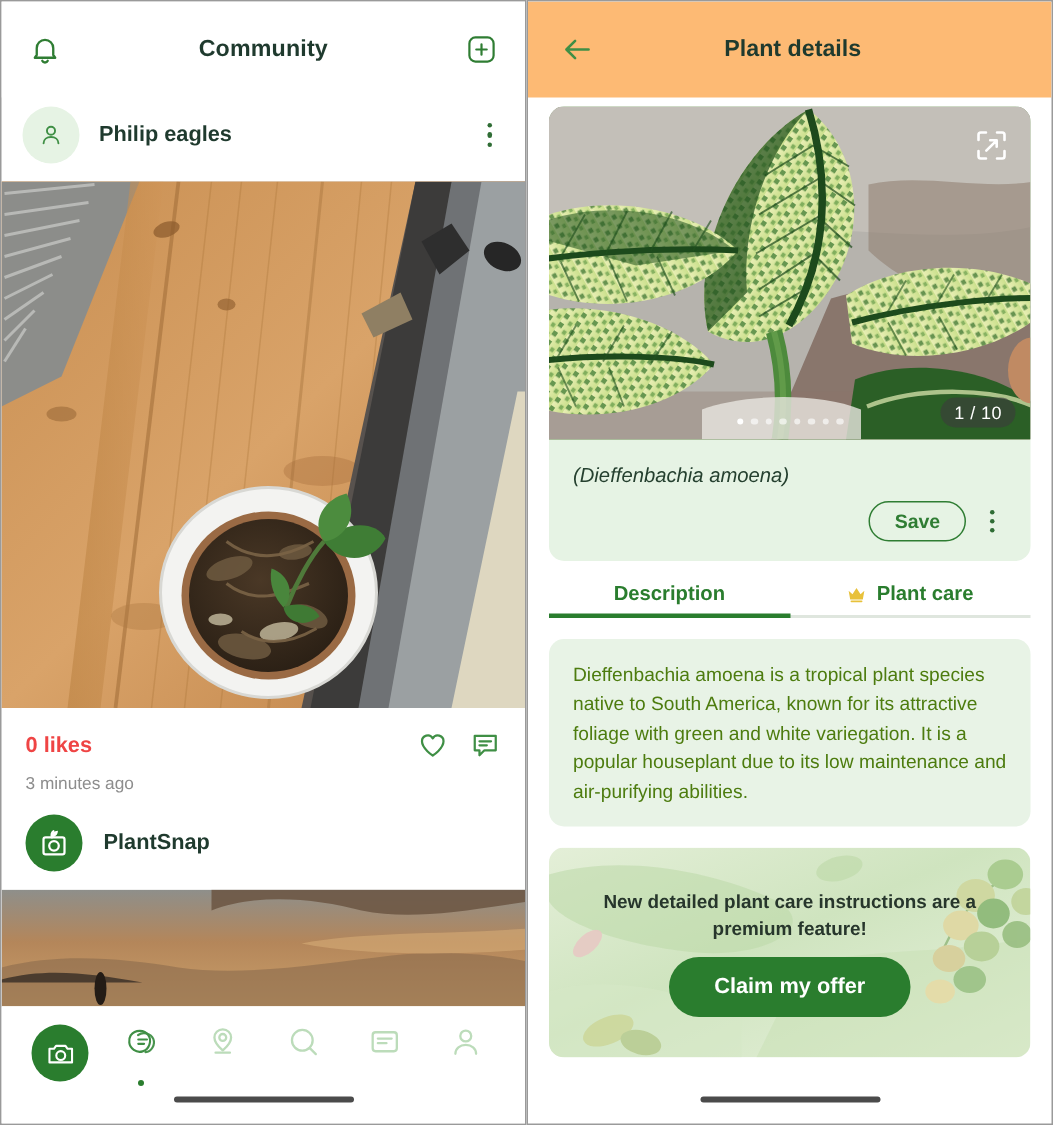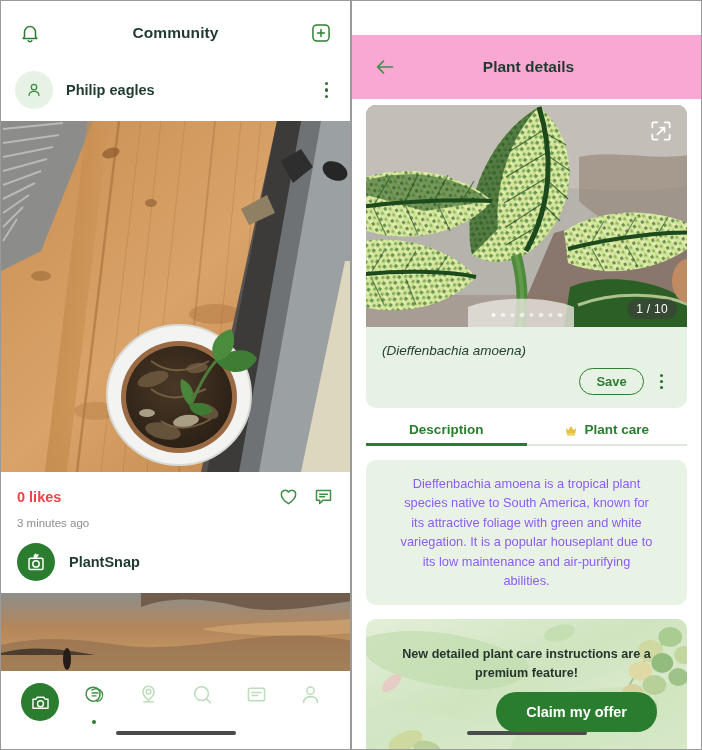--- a/index.html
+++ b/index.html
@@ -76,21 +76,21 @@
   .nav-cam {
     width:38px; height:38px; border-radius:50%; background:#2a7d2e;
     display:flex; align-items:center; justify-content:center;
   }
   .home-bar {
     position:absolute; bottom:14px; left:50%; transform:translateX(-50%);
     width: 120px; height: 4px; border-radius: 3px; background:#4b4b4b;
   }
 
   
-  .r-header { height:64px; display:flex; align-items:center; padding: 0 18px; background:#f9a8d4;margin-top:34px; }
+  .r-header { height:64px; display:flex; align-items:center; padding: 0 18px; background:#fdba74; }
   .r-title { flex:1; text-align:center; font-size:15.5px; font-weight:700; color:#1f3a2e; }
   .r-title-pad { width:26px; }
 
   
   .detail-card {
     margin: 6px 14px 0 14px;
     border-radius: 10px; overflow:hidden;
     background:#e6f3e4;
   }
   .hero { position:relative; width:100%; height:222px; overflow:hidden; background:#6f8f52;}
@@ -122,32 +122,32 @@
   .tabs { margin: 14px 14px 0 14px; display:flex; position:relative; }
   .tab { flex:1; text-align:center; padding-bottom: 9px; font-size:13.5px; font-weight:700; cursor:pointer; color:#2a7d2e; display:flex; align-items:center; justify-content:center; gap:6px;}
   .tabs::after { content:""; position:absolute; left:0; right:0; bottom:0; height:2px; background:#dfe6de; }
   .tab.active::after {
     content:""; position:absolute; bottom:0; left:0; width:50%; height:2.6px; background:#2a7d2e; z-index:2;
   }
 
   
   .desc {
     margin: 14px 14px 0 14px; background:#e8f3e6; border-radius:10px;
-    padding: 14px 32px; font-size: 12.8px; line-height: 1.52; color:#8b5cf6;text-align:center;
+    padding: 14px 16px; font-size: 12.8px; line-height: 1.52; color:#4d7c0f;
   }
 
   
   .promo {
     margin: 14px 14px 0 14px; border-radius:10px; overflow:hidden;
     position:relative; height: 140px;
   }
   .promo svg.bg { position:absolute; inset:0; width:100%; height:100%; }
   .promo-inner {
     position:relative; z-index:2; height:100%;
-    display:flex; flex-direction:column; align-items:flex-end; justify-content:center; padding: 0 30px;
+    display:flex; flex-direction:column; align-items:center; justify-content:center; padding: 0 30px;
   }
   .promo-text { text-align:center; font-size:12.6px; font-weight:700; color:#27362c; line-height:1.45; }
   .claim-btn {
     margin-top: 10px; background:#2a7d2e; color:#fff; border:none;
     border-radius:22px; padding: 12px 30px; font-size:14.5px; font-weight:700; cursor:pointer;
     font-family:"Liberation Sans", sans-serif;
   }
 </style>
 </head>
 <body>

